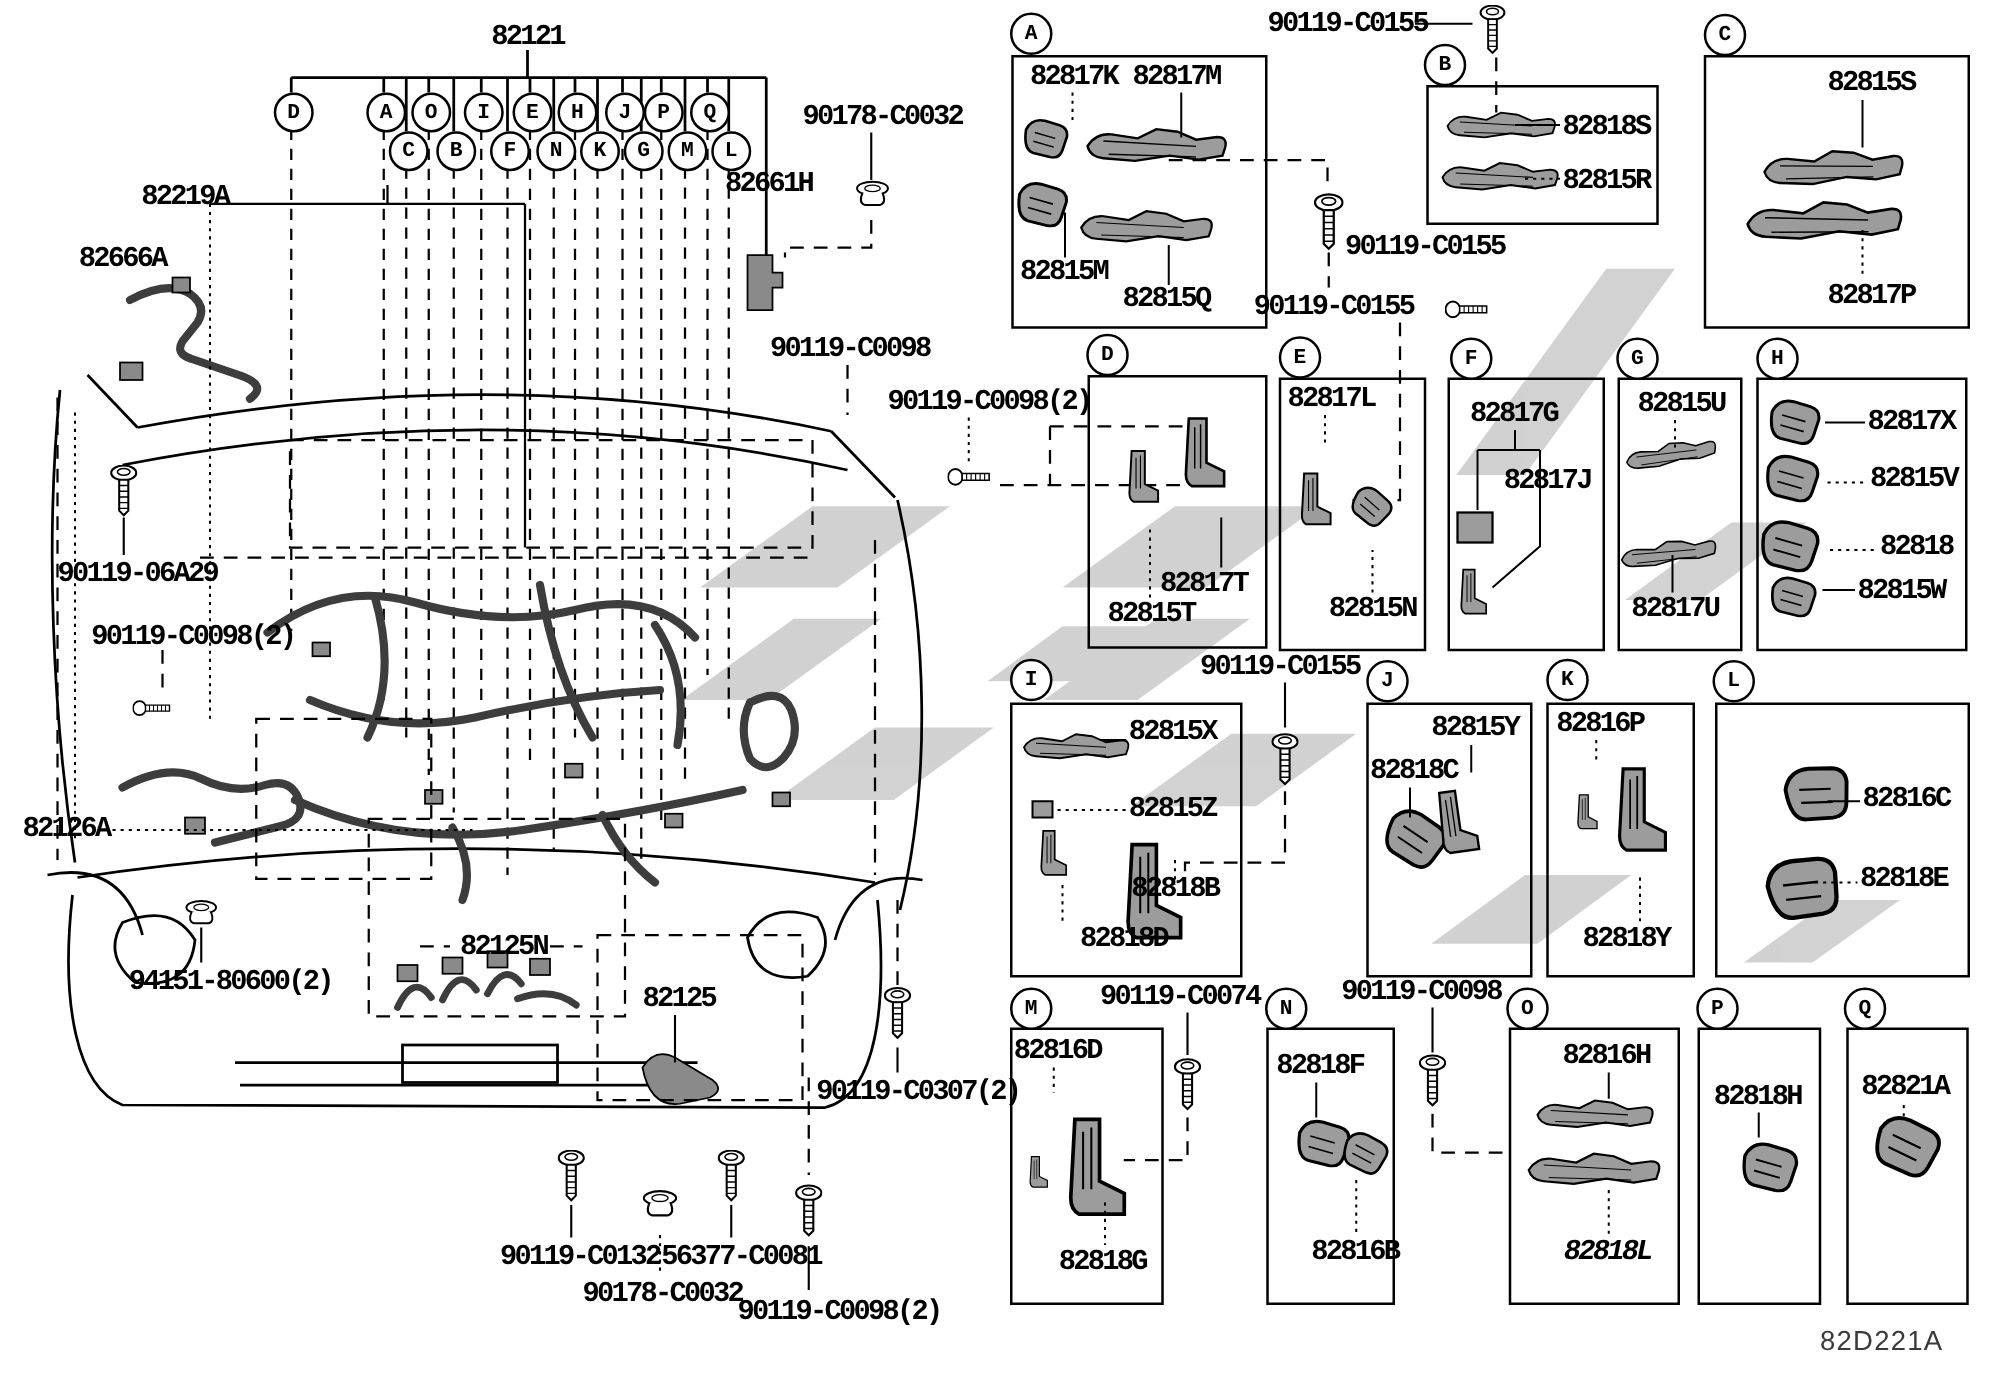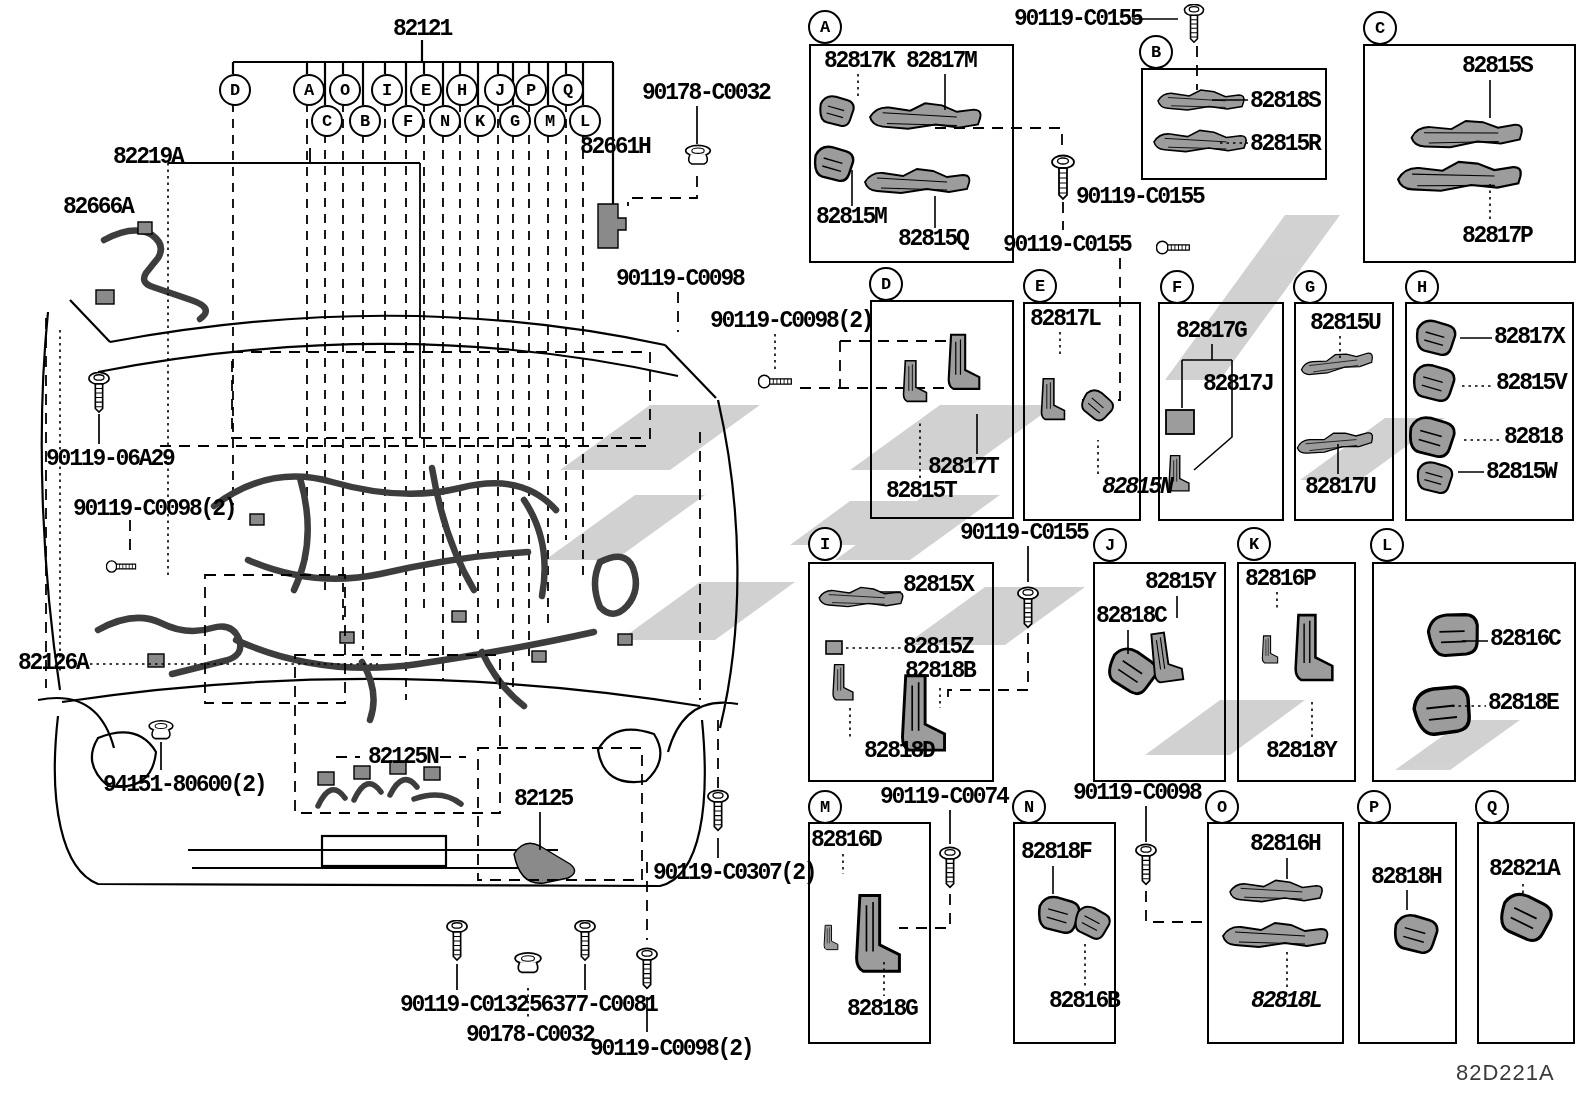--- a/index.html
+++ b/index.html
@@ -388,32 +388,32 @@
 <span class="lbl" style="left:906px;top:50px;">82817M</span>
 <span class="lbl" style="left:816px;top:206px;">82815M</span>
 <span class="lbl" style="left:898px;top:228px;">82815Q</span>
 <span class="lbl" style="left:1250px;top:90px;">82818S</span>
 <span class="lbl" style="left:1250px;top:133px;">82815R</span>
 <span class="lbl" style="left:1462px;top:55px;">82815S</span>
 <span class="lbl" style="left:1462px;top:225px;">82817P</span>
 <span class="lbl" style="left:928px;top:456px;">82817T</span>
 <span class="lbl" style="left:886px;top:480px;">82815T</span>
 <span class="lbl" style="left:1030px;top:308px;">82817L</span>
-<span class="lbl" style="left:1102px;top:476px;font-style:italic;">82815N</span>
+<span class="lbl" style="left:1063px;top:476px;">82815N</span>
 <span class="lbl" style="left:1176px;top:320px;">82817G</span>
 <span class="lbl" style="left:1203px;top:373px;">82817J</span>
 <span class="lbl" style="left:1310px;top:312px;">82815U</span>
 <span class="lbl" style="left:1305px;top:476px;">82817U</span>
 <span class="lbl" style="left:1494px;top:326px;">82817X</span>
 <span class="lbl" style="left:1496px;top:372px;">82815V</span>
 <span class="lbl" style="left:1504px;top:426px;">82818</span>
 <span class="lbl" style="left:1486px;top:461px;">82815W</span>
 <span class="lbl" style="left:903px;top:574px;">82815X</span>
 <span class="lbl" style="left:903px;top:636px;">82815Z</span>
-<span class="lbl" style="left:905px;top:660px;text-align:right;">82818B</span>
+<span class="lbl" style="left:905px;top:700px;text-align:right;">82818B</span>
 <span class="lbl" style="left:816px;top:740px;margin-left:48px;">82818D</span>
 <span class="lbl" style="left:1145px;top:571px;">82815Y</span>
 <span class="lbl" style="left:1096px;top:605px;">82818C</span>
 <span class="lbl" style="left:1245px;top:568px;">82816P</span>
 <span class="lbl" style="left:1266px;top:740px;">82818Y</span>
 <span class="lbl" style="left:1490px;top:628px;">82816C</span>
 <span class="lbl" style="left:1488px;top:692px;">82818E</span>
 <span class="lbl" style="left:811px;top:829px;">82816D</span>
 <span class="lbl" style="left:847px;top:998px;">82818G</span>
 <span class="lbl" style="left:1021px;top:841px;">82818F</span>

